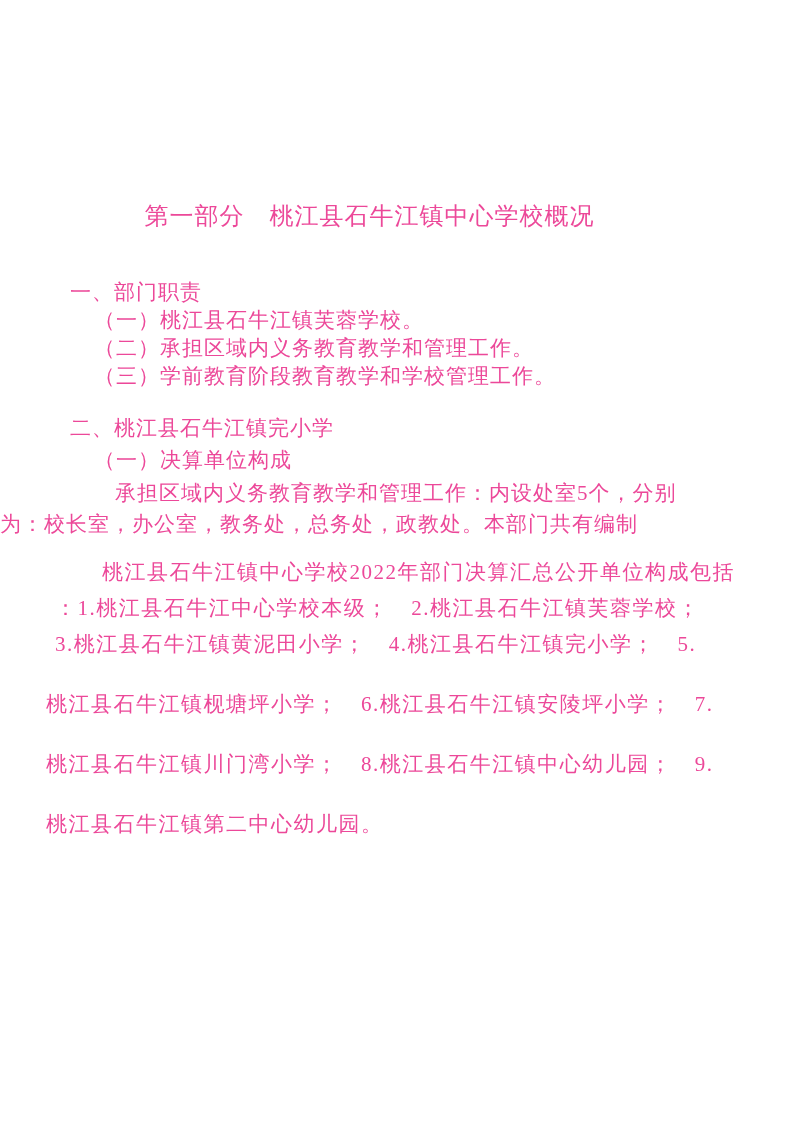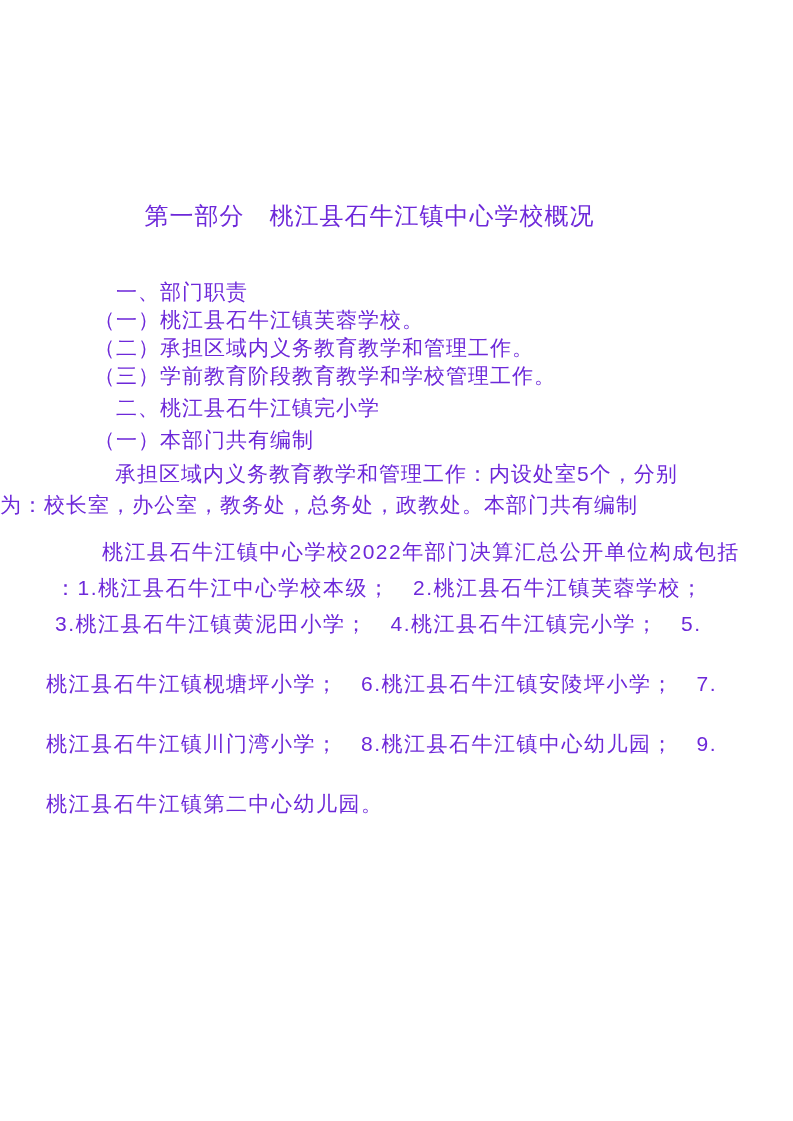--- a/index.html
+++ b/index.html
@@ -5,61 +5,61 @@
   html, body {
     margin: 0;
     padding: 0;
     background: #ffffff;
   }
   .page {
     position: relative;
     width: 739px;
     height: 1121px;
     background: #ffffff;
-    color: #6d28d9;
-    font-family: Liberation Sans, sans-serif;
+    color: #ec4899;
+    font-family: Liberation Serif, serif;
     overflow: hidden;
   }
   .doc-title {
     margin: 0 0 46px 0;
     padding-top: 200px;
     text-align: center;
     font-size: 24px;
     font-weight: normal;
     line-height: 32px;
     letter-spacing: 1px;
     white-space: pre;
   }
   .line {
     font-size: 21px;
     line-height: 28px;
     letter-spacing: 1px;
     white-space: pre;
   }
-  .section    { padding-left: 116px; margin-top: 4px; }
+  .section    { padding-left: 70px; margin-top: 24px; }
   .item       { padding-left: 94px; }
   .subheading { padding-left: 94px;  margin-top: 4px; }
   .p1-first   { padding-left: 115px; line-height: 31px; margin-top: 4px; }
   .p1-line    {  line-height: 31px; }
   .p2-first   { padding-left: 102px; line-height: 36px; margin-top: 14px; letter-spacing: 1.5px; }
   .p2-line-d  { padding-left: 55px;  line-height: 36px; letter-spacing: 1.5px; }
   .p2-line    { padding-left: 46px;  line-height: 36px; letter-spacing: 1.5px; margin-top: 24px; }
 </style>
 </head>
 <body>
 
 <div class="page">
   <h1 class="doc-title">第一部分　桃江县石牛江镇中心学校概况</h1>
   <div id="doc-body">
       <div class="line section">一、部门职责</div>
       <div class="line item">（一）桃江县石牛江镇芙蓉学校。</div>
       <div class="line item">（二）承担区域内义务教育教学和管理工作。</div>
       <div class="line item">（三）学前教育阶段教育教学和学校管理工作。</div>
       <div class="line section">二、桃江县石牛江镇完小学</div>
-      <div class="line subheading">（一）本部门共有编制</div>
+      <div class="line subheading">（一）决算单位构成</div>
       <div class="line p1-first">承担区域内义务教育教学和管理工作：内设处室5个，分别</div>
       <div class="line p1-line">为：校长室，办公室，教务处，总务处，政教处。本部门共有编制</div>
       <div class="line p2-first">桃江县石牛江镇中心学校2022年部门决算汇总公开单位构成包括</div>
       <div class="line p2-line-d">：1.桃江县石牛江中心学校本级；　2.桃江县石牛江镇芙蓉学校；</div>
       <div class="line p2-line-d">3.桃江县石牛江镇黄泥田小学；　4.桃江县石牛江镇完小学；　5.</div>
       <div class="line p2-line">桃江县石牛江镇枧塘坪小学；　6.桃江县石牛江镇安陵坪小学；　7.</div>
       <div class="line p2-line">桃江县石牛江镇川门湾小学；　8.桃江县石牛江镇中心幼儿园；　9.</div>
       <div class="line p2-line">桃江县石牛江镇第二中心幼儿园。</div>
     </div>
 </div>

